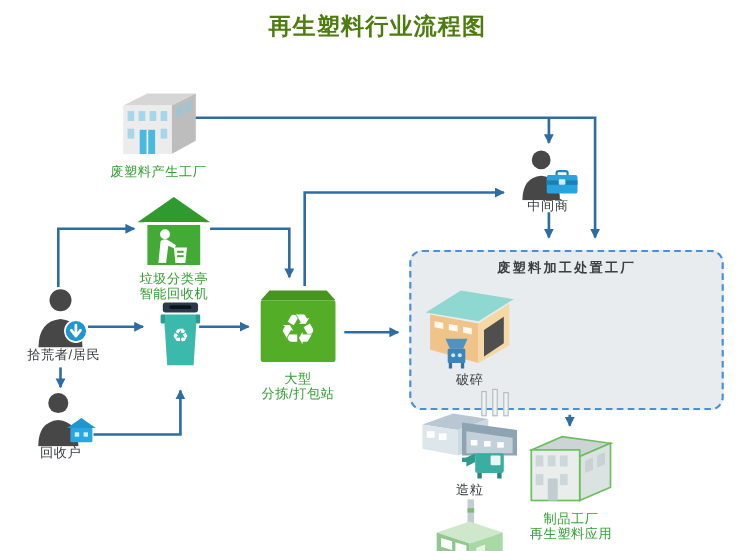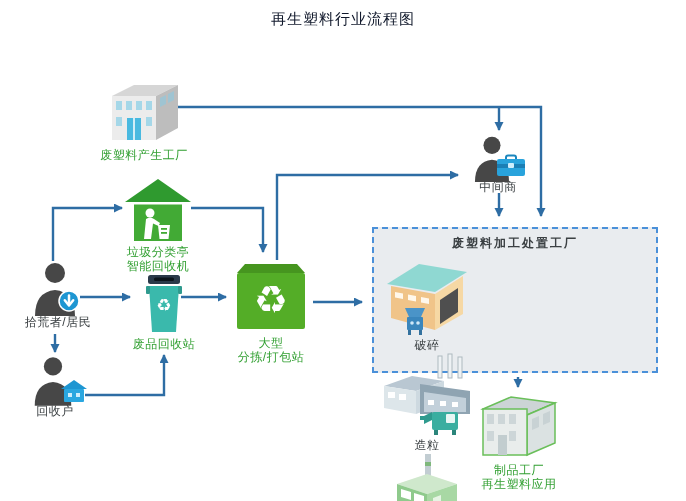--- a/index.html
+++ b/index.html
@@ -2,30 +2,30 @@
 <html><head>
 <meta charset="utf-8">
 <style>
   html,body{margin:0;padding:0;background:#fff;}
   #canvas{
     position:relative;width:686px;height:501px;background:#fff;overflow:hidden;
     font-family:"Liberation Sans","DejaVu Sans",sans-serif;
   }
   #page-title{
     position:absolute;left:0;right:0;top:10px;text-align:center;
-    font-size:15px;font-weight:normal;color:#0f172a;letter-spacing:1px;
+    font-size:21px;font-weight:bold;color:#4d7c0f;letter-spacing:1px;
   }
   .node{position:absolute;text-align:center;}
   .lbl{font-size:12px;font-weight:normal;line-height:14px;letter-spacing:.5px;}
   .lbl-green{color:#33a033;}
   .lbl-dark{color:#3b4043;}
   #arrow-layer{position:absolute;left:0;top:0;}
   #processing-box{
     position:absolute;left:372px;top:227px;width:286px;height:146px;
-    border:2px dashed #4a90d9;border-radius:0;background:#e9ecef;
+    border:2px dashed #4a90d9;border-radius:12px;background:#e9ecef;
     box-sizing:border-box;
   }
   #processing-title{margin-top:7px;text-align:center;font-size:12px;font-weight:bold;color:#3b4043;letter-spacing:2px;}
   #steps{display:flex;justify-content:space-between;padding:0 6px;margin-top:2px;flex-direction:column;}
   .step{width:94px;display:flex;flex-direction:column;align-items:center;}
   .step .icon-holder{height:86px;display:flex;align-items:flex-end;justify-content:center;}
   .recycle-glyph{color:#fff;font-weight:bold;line-height:1;}
 </style>
 </head>
 <body>
@@ -123,21 +123,20 @@
 
   <div class="node" style="left:114px;top:273px;width:100px;">
     <svg width="44" height="60" viewBox="0 0 44 60">
       <rect x="6" y="2" width="32" height="9" rx="2.5" fill="#2b3a4a"></rect>
       <rect x="12" y="4.5" width="20" height="3.5" rx="1.5" fill="#0d151c"></rect>
       <path d="M7 13 L37 13 L34 59 L10 59 Z" fill="#3ab9ac"></path>
       <rect x="4" y="13" width="4" height="8" rx="1" fill="#2f9a8e"></rect>
         <rect x="36" y="13" width="4" height="8" rx="1" fill="#2f9a8e"></rect>
       <text x="22" y="38" font-size="17" text-anchor="middle" class="recycle-glyph" fill="#fff">♻</text>
     </svg>
-    <div class="lbl lbl-green">废品回收站</div>
   </div>
 
   <div class="node" style="left:12px;top:356px;width:86px;">
     <div style="position:relative;height:48px;">
       <svg width="42" height="50" viewBox="0 0 46 54" style="position:absolute;left:20px;top:0;">
         <circle cx="23" cy="11" r="10" fill="#474747"></circle>
         <path d="M3 54 Q3 30 23 28 Q43 30 43 54 Z" fill="#474747"></path>
       </svg>
       <svg width="28" height="25" viewBox="0 0 28 25" style="position:absolute;left:48px;top:22px;">
         <path d="M1 11 L14 2 L27 11 Z" fill="#1e96d2"></path>

